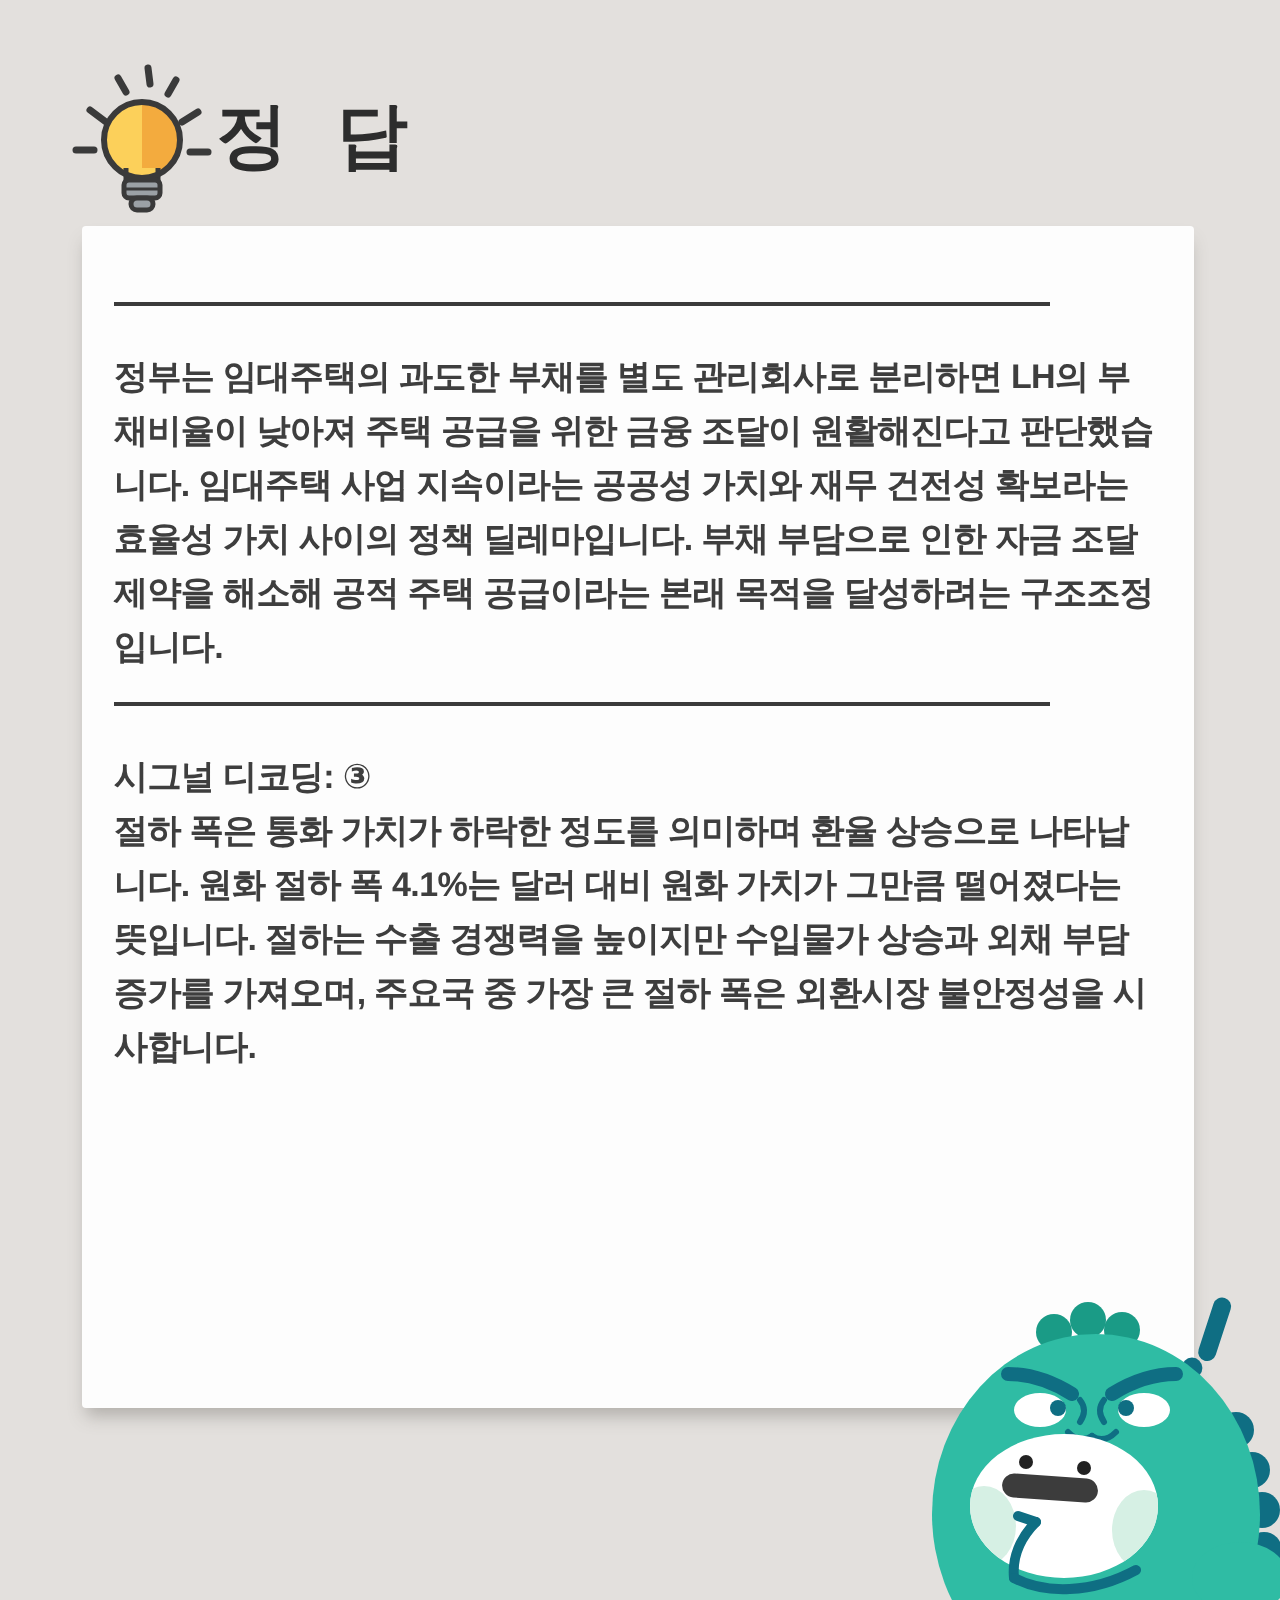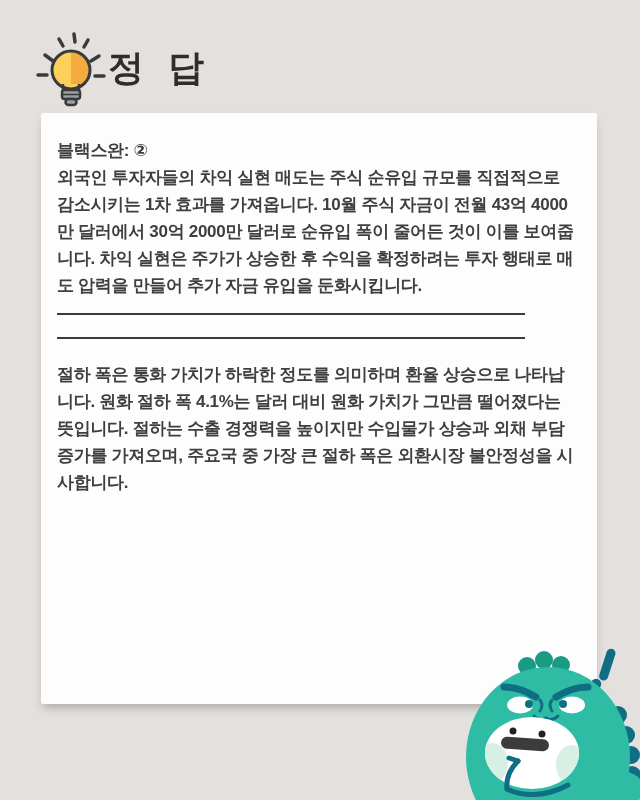--- a/index.html
+++ b/index.html
@@ -61,31 +61,29 @@
     <path d="M31,56 v6 h16 v-6" fill="var(--bulb-yellow)" stroke="var(--outline-dark)" stroke-width="2.5"></path>
     <circle cx="39" cy="42" r="19" fill="none" stroke="var(--outline-dark)" stroke-width="3"></circle>
     <rect x="30" y="62" width="18" height="9" rx="2.5" fill="var(--bulb-base-gray)" stroke="var(--outline-dark)" stroke-width="2.5"></rect>
     <path d="M30,66.5 h18" stroke="var(--outline-dark)" stroke-width="1.6"></path>
     <rect x="33.5" y="71" width="11" height="6" rx="3" fill="var(--bulb-base-gray)" stroke="var(--outline-dark)" stroke-width="2.5"></rect>
   </svg>
   <div class="page-title">정 답</div>
 
   <div class="answer-card">
 
+    <div class="section-divider"></div>
+
     <div>
-      <div class="section-title">블랙스완: ②</div>
-      <div class="section-body">외국인 투자자들의 차익 실현 매도는 주식 순유입 규모를 직접적으로 감소시키는 1차 효과를 가져옵니다. 10월 주식 자금이 전월 43억 4000만 달러에서 30억 2000만 달러로 순유입 폭이 줄어든 것이 이를 보여줍니다. 차익 실현은 주가가 상승한 후 수익을 확정하려는 투자 행태로 매도 압력을 만들어 추가 자금 유입을 둔화시킵니다.</div>
+      <div class="section-body">정부는 임대주택의 과도한 부채를 별도 관리회사로 분리하면 LH의 부채비율이 낮아져 주택 공급을 위한 금융 조달이 원활해진다고 판단했습니다. 임대주택 사업 지속이라는 공공성 가치와 재무 건전성 확보라는 효율성 가치 사이의 정책 딜레마입니다. 부채 부담으로 인한 자금 조달 제약을 해소해 공적 주택 공급이라는 본래 목적을 달성하려는 구조조정입니다.</div>
     </div>
     <div class="section-divider"></div>
 
     <div>
-    </div>
-    <div class="section-divider"></div>
-
-    <div>
+      <div class="section-title">시그널 디코딩: ③</div>
       <div class="section-body">절하 폭은 통화 가치가 하락한 정도를 의미하며 환율 상승으로 나타납니다. 원화 절하 폭 4.1%는 달러 대비 원화 가치가 그만큼 떨어졌다는 뜻입니다. 절하는 수출 경쟁력을 높이지만 수입물가 상승과 외채 부담 증가를 가져오며, 주요국 중 가장 큰 절하 폭은 외환시장 불안정성을 시사합니다.</div>
     </div>
   </div>
 
   <svg class="mascot" viewBox="0 0 190 163" aria-hidden="true">
 
     <g>
       <rect x="153" y="11" width="9" height="33" rx="4.5" fill="var(--mascot-dark-teal)" transform="rotate(18 157 27)"></rect>
       <circle cx="146" cy="47" r="5.2" fill="var(--mascot-dark-teal)"></circle>
     </g>

